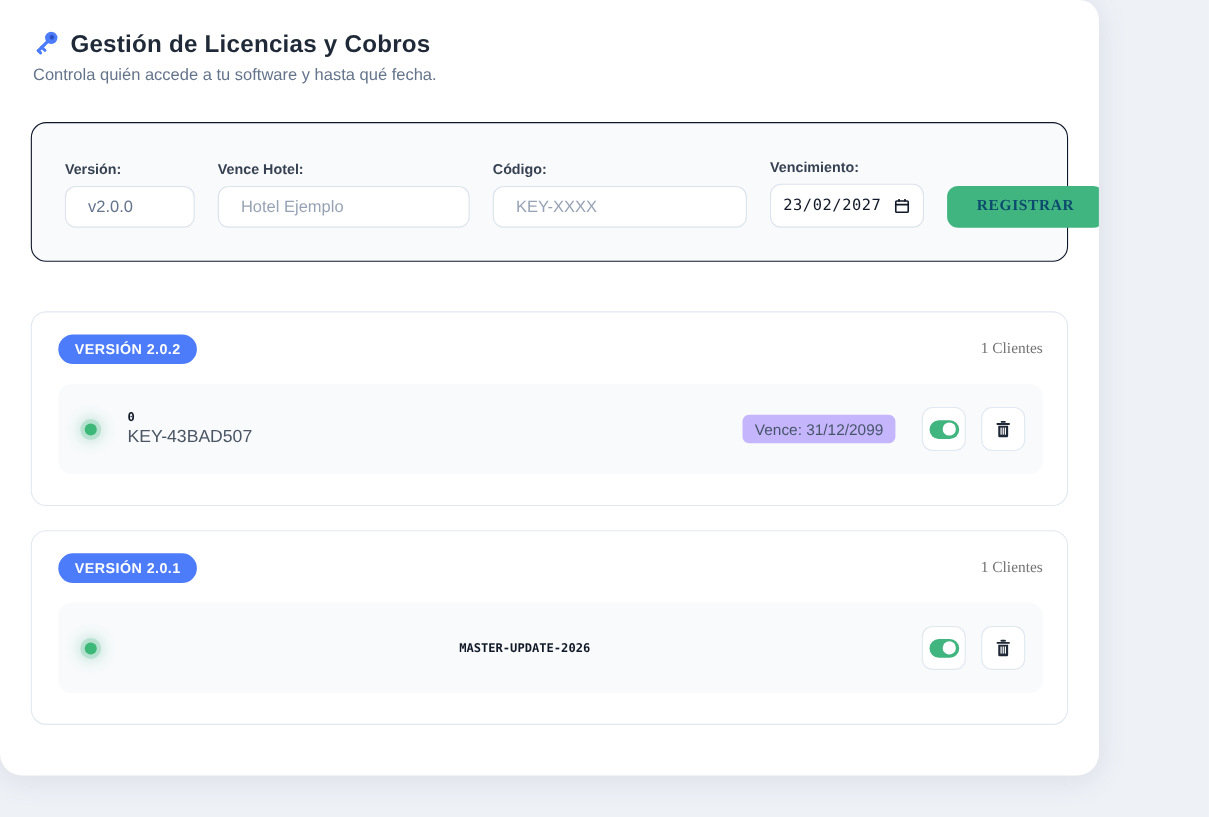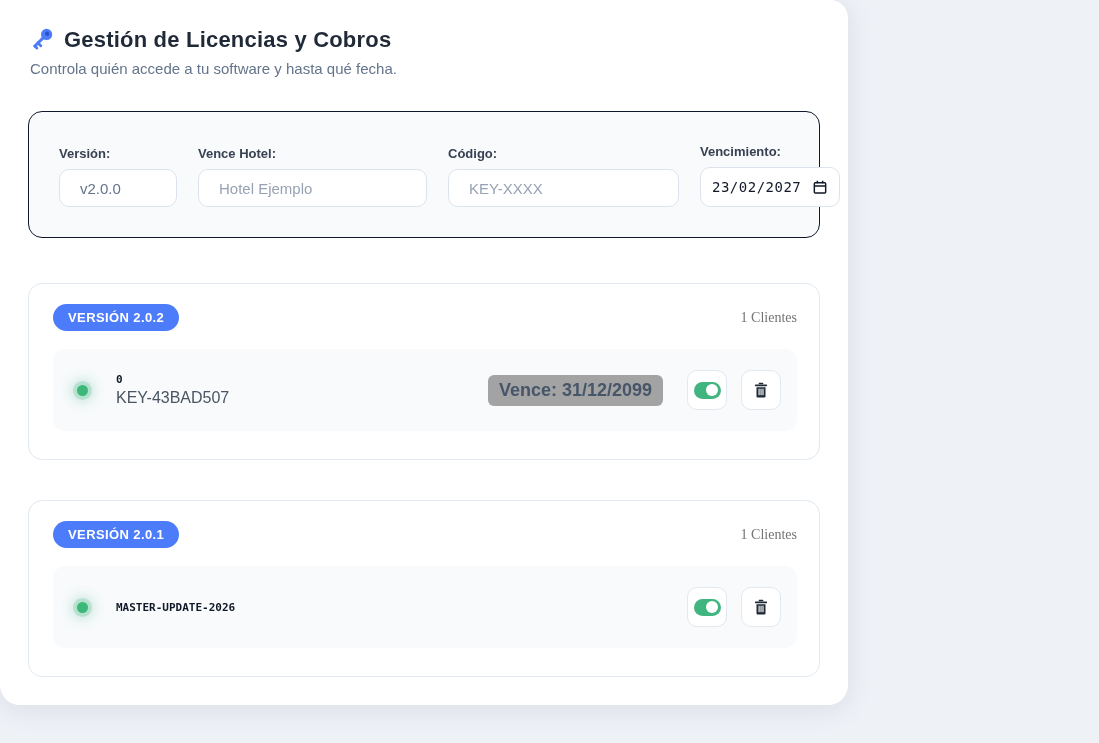--- a/index.html
+++ b/index.html
@@ -2,21 +2,21 @@
 <html><head>
 <meta charset="utf-8">
 <style>
   * { margin: 0; padding: 0; box-sizing: border-box; }
   html, body { width: 1099px; height: 743px; overflow: hidden; }
   body {
     background: #eef1f6;
     font-family: "Liberation Sans", sans-serif;
   }
   .panel {
-    width: 848px; height: 705px;
+    width: 999px; height: 705px;
     background: #ffffff;
     border-radius: 0 18px 20px 20px;
     box-shadow: 0 4px 26px rgba(100,116,139,0.14);
     overflow: hidden;
   }
   .container { padding: 26px 28px 0 28px; }
 
   
   .hdr-title-row { display: flex; align-items: center; gap: 9px; }
   .key-icon { width: 27px; height: 27px; display: inline-flex; }
@@ -55,41 +55,41 @@
     background: #41b57f; color: #0c4a6e; font-size: 14px; font-weight: 700;
     letter-spacing: .6px; cursor: pointer; font-family: Liberation Serif, serif;
   }
 
   
   .group-card {
     border: 1px solid #e2e8f0; border-radius: 14px; background: #fff;
     padding: 20px 22px 28px 24px;
   }
   .group-card.first { margin-top: 45px; }
-  .group-card.second { margin-top: 40px; }
+  .group-card.second { margin-top: 22px; text-align: center; }
   .group-head { display: flex; align-items: center; justify-content: space-between; }
   .version-badge {
     background: #4d7cfa; color: #fff; font-size: 13px; font-weight: 700;
     letter-spacing: .4px; border-radius: 999px; padding: 6px 15px; display: inline-block;
   }
   .clients-count { font-size: 14px; color: #737373; font-family: Liberation Serif, serif; }
   .license-row {
     margin-top: 18px; background: #f8fafc; border-radius: 12px;
     height: 82px; display: flex; align-items: center; padding: 0 16px 0 19px;
   }
   .status-dot {
     width: 11px; height: 11px; border-radius: 50%; background: #3cb878; flex: none;
     box-shadow: 0 0 0 4px rgba(65,181,127,.22), 0 0 12px 6px rgba(65,181,127,.25);
     margin-right: 28px; margin-left: 5px;
   }
   .lic-texts { display: flex; flex-direction: column; gap: 3px; flex: 1 1 auto; min-width: 0; }
   .lic-code { font-family: "DejaVu Sans Mono", monospace; font-size: 11px; font-weight: 700; color: #111827; }
   .lic-name { font-size: 16px; color: #4b5563; }
   .expiry-badge {
-    background: #a3a3a3; color: #475569; font-size: 18px; font-weight: 700;
+    background: #c4b5fd; color: #475569; font-size: 14px; font-weight: 400;
     border-radius: 6px; padding: 5px 11px; white-space: nowrap; margin-right: 24px;
   }
   .icon-btn {
     width: 40px; height: 40px; background: #fff; border: 1px solid #e2e8f0;
     border-radius: 10px; display: inline-flex; align-items: center; justify-content: center;
     cursor: pointer; flex: none;
   }
   .toggle-btn { margin-right: 14px; }
   .toggle-pill {
     width: 27px; height: 17px; border-radius: 999px; background: #41b57f;

